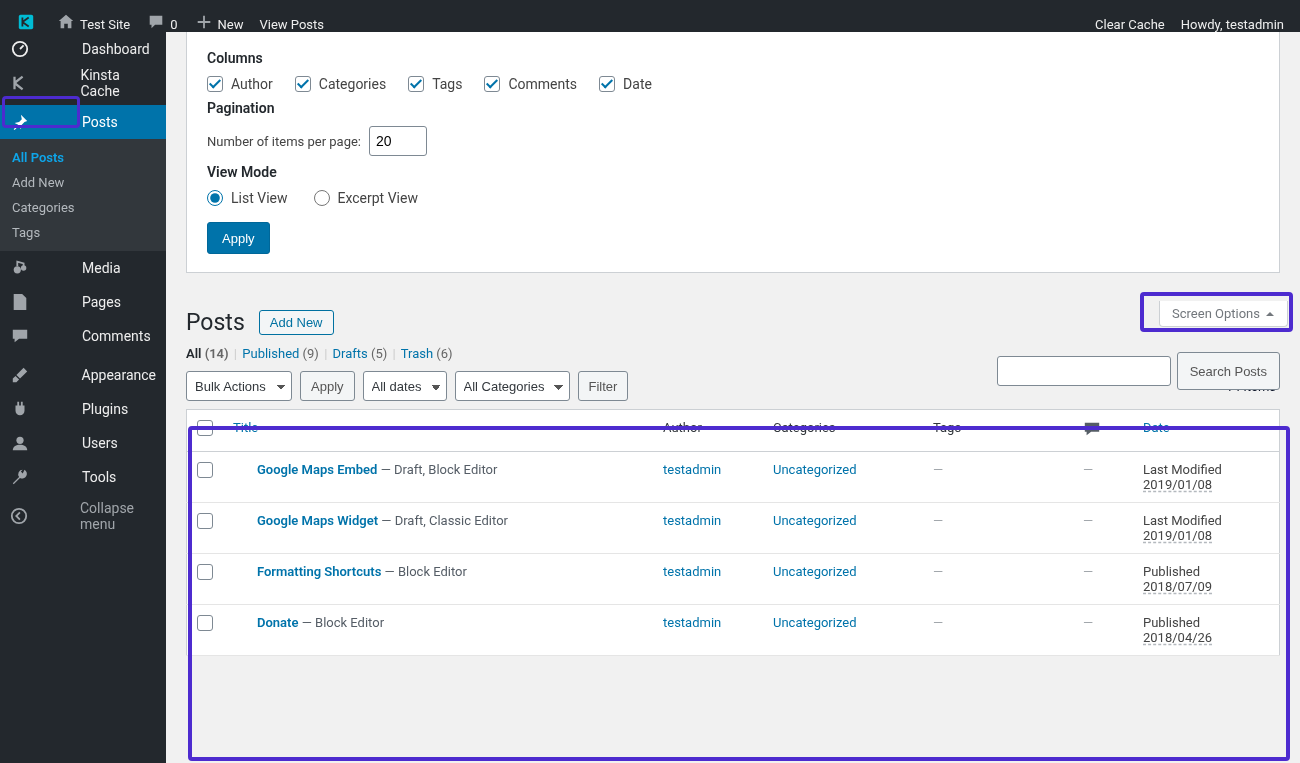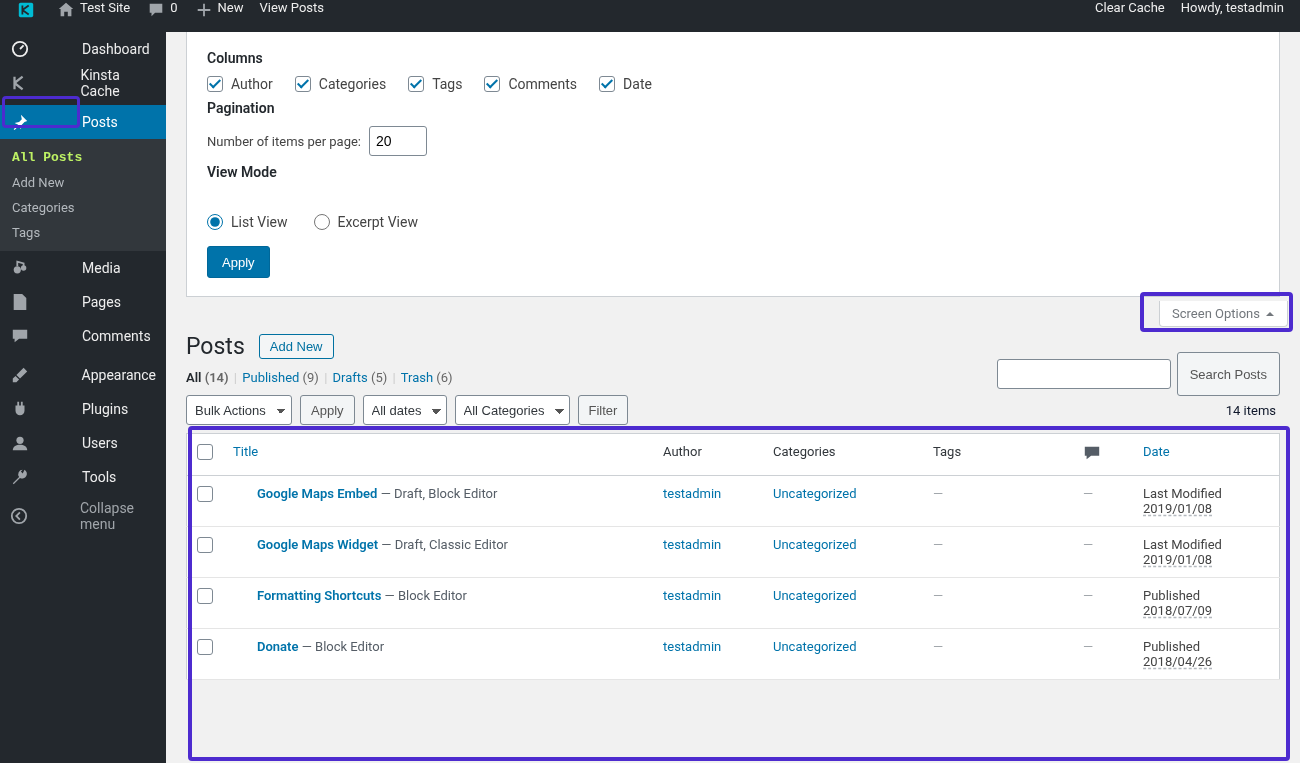--- a/index.html
+++ b/index.html
@@ -21,21 +21,21 @@
     height: 32px;
     background: #23282d;
     color: #b4b9be;
     display: flex;
     align-items: center;
     padding: 0 8px;
     font-size: 13px;
     z-index: 50;
   }
   .adminbar .ab-item {
-    display: flex; align-items: flex-start;
+    display: flex; align-items: flex-end;
     height: 32px; padding: 0 8px;
     color: #eee; cursor: pointer;
   }
   .adminbar .ab-spacer { flex: 1; }
   .ab-icon { display:inline-flex; width:20px; height:20px; align-items:center; justify-content:center; margin-right:4px; fill:#a0a5aa; }
   .ab-icon svg { width:18px; height:18px; }
 
   
   .adminmenu {
     position: absolute;
@@ -60,21 +60,21 @@
   .adminmenu .menu-item .mi-icon { width:20px; height:20px; margin-right:8px; fill:#a0a5aa; display:inline-flex; align-items:center; justify-content:center;}
   .adminmenu .menu-item .mi-icon svg { width:18px; height:18px; }
   .adminmenu .menu-item.current { background:#0073aa; color:#fff; }
   .adminmenu .menu-item.current .mi-icon { fill:#fff; }
   .adminmenu .menu-item.current::after {
     content:""; position:absolute; right:-8px; top:50%; transform:translateY(-50%);
     border: 8px solid transparent; border-right-color:#f1f1f1;
   }
   .adminmenu .submenu { background:#32373c; padding:6px 0; }
   .adminmenu .submenu .sub-item { display:block; padding:5px 12px; color:#b4b9be; font-size:13px; cursor:pointer; }
-  .adminmenu .submenu .sub-item.current { color:#bef264; font-weight:600;font-family:Liberation Mono, monospace; }
+  .adminmenu .submenu .sub-item.current { color:#0ea5e9; font-weight:600; }
   .adminmenu .separator { height:5px; }
 
   .posts-highlight-box {
     position:absolute; left:2px; top:96px; width:78px; height:32px;
     border: 3px solid #4d2bcf; border-radius:4px; pointer-events:none; z-index:45;
   }
 
   
   .wpbody {
     position: absolute;
@@ -99,21 +99,21 @@
   .col-checks input[type="checkbox"]:checked { background:#fff; }
   .col-checks input[type="checkbox"]:checked::after {
     content:""; position:absolute; left:4px; top:0px; width:4px; height:9px;
     border: solid #0073aa; border-width: 0 2px 2px 0; transform: rotate(45deg);
   }
   .pagination-row { display:flex; align-items:center; gap:8px; margin-top:4px;}
   .pagination-row input[type="number"], .pagination-row input[type="text"] {
     width:58px; height:30px; border:1px solid #7e8993; border-radius:3px; padding: 0 6px; font-size:14px;
   }
   .viewmode-row { display:flex; gap:26px; align-items:center; margin-top:4px;}
-  .viewmode-row label { display:flex; align-items:flex-end; gap:8px; font-size:14px; color:#444; cursor:pointer;margin-top:24px;}
+  .viewmode-row label { display:flex; align-items:flex-end; gap:8px; font-size:14px; color:#444; cursor:pointer;}
   .viewmode-row input[type="radio"] { width:16px; height:16px; accent-color:#0073aa; cursor:pointer;}
   .apply-btn {
     margin-top:16px;
     background:#0073aa; color:#fff; border:1px solid #006799; border-radius:3px;
     padding: 0 14px; height:32px; font-size:13px; cursor:pointer;
   }
 
   
   .screen-meta-link {
     position:absolute;
@@ -160,21 +160,21 @@
     background-repeat:no-repeat;
     cursor:pointer;
   }
   .tablenav .small-btn {
     height:30px; padding:0 10px; border:1px solid #7e8993; background:#f3f5f6; border-radius:3px; font-size:13px; cursor:pointer; color:#555;
   }
   .tablenav .right { margin-left:auto; color:#0f172a; font-size:13px; padding-right:4px;}
 
   .search-box { position:absolute; right:20px; top: 320px; display:flex; gap:6px; align-items:center; }
   .search-box input[type="search"] { width:174px; height:30px; border:1px solid #7e8993; border-radius:3px; padding:0 6px; }
-  .search-box .search-btn { height:44px; padding:0 12px; border:1px solid #7e8993; background:#f3f5f6; border-radius:3px; font-size:13px; cursor:pointer; color:#555;}
+  .search-box .search-btn { height:38px; padding:0 12px; border:1px solid #7e8993; background:#f3f5f6; border-radius:3px; font-size:13px; cursor:pointer; color:#555;}
 
   
   .wp-list-table {
     width: 100%;
     background:#fff;
     border:1px solid #ccd0d4;
     border-collapse: collapse;
     margin-top:8px;
     font-size:13px;
   }

